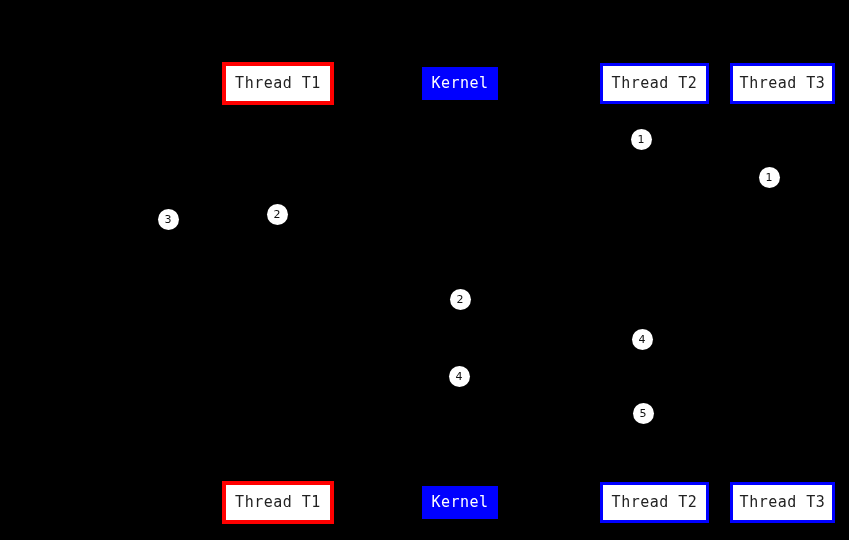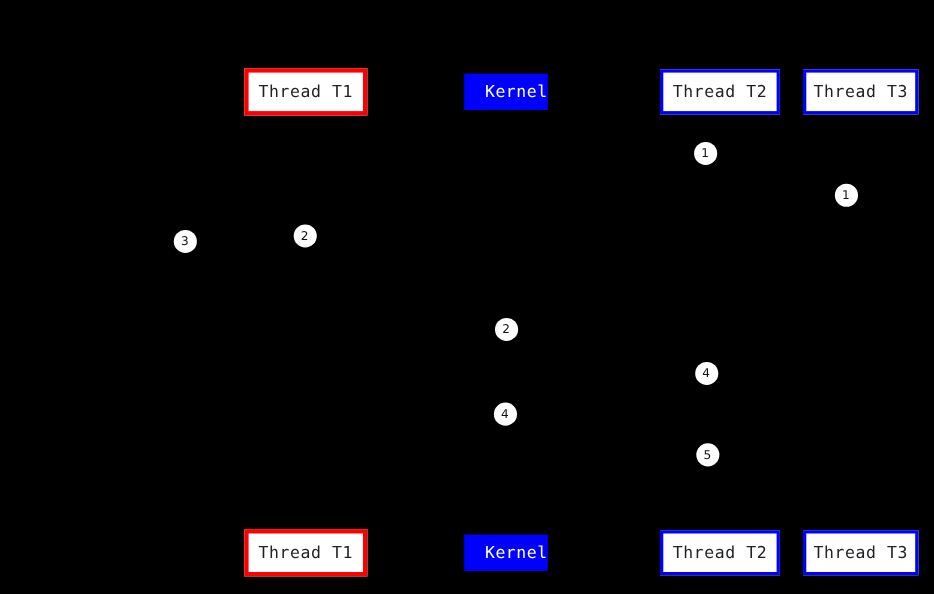--- a/index.html
+++ b/index.html
@@ -36,21 +36,20 @@
   .style-red {
     background: #ffffff;
     border: 4px solid #ff0000;
     color: #222222;
   }
   
   .style-blue-solid {
     background: #0000ff;
     border: 0 solid #0000ff;
     color: #ffffff;
-    justify-content: flex-end;
   }
   
   .style-blue-outline {
     background: #ffffff;
     border: 3px solid #0000ff;
     color: #222222;
     margin-left: 12px;
   }
 
   

